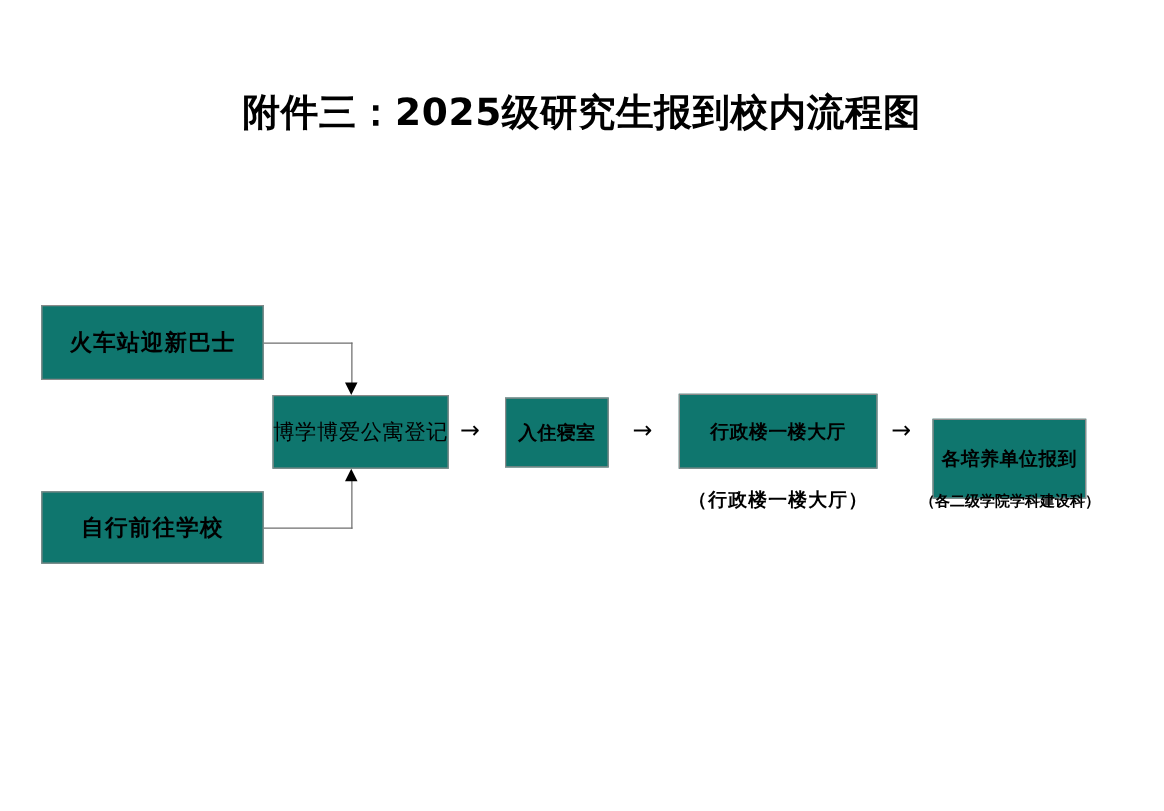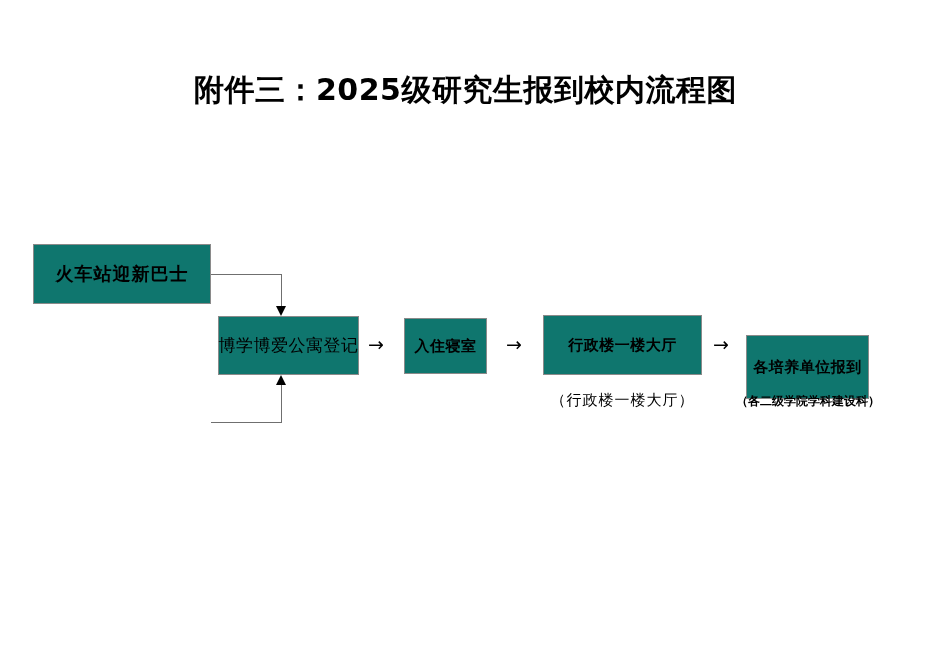--- a/index.html
+++ b/index.html
@@ -85,21 +85,21 @@
     text-align: center;
     font-family: "DejaVu Sans", "Liberation Sans", sans-serif;
     color: #000000;
     white-space: nowrap;
   }
   #caption-materials {
     left: 528px;
     top: 373px;
     width: 189px;
     font-size: 15px;
-    font-weight: normal;
+    font-weight: bold;
     letter-spacing: 1px;
   }
   #caption-report {
     left: 735px;
     top: 375px;
     width: 145px;
     font-size: 12px;
     font-weight: bold;
     letter-spacing: 0px;
     text-align: right;
@@ -158,20 +158,23 @@
 <body>
 
 <div id="page">
 
   <div class="title">附件三：2025级研究生报到校内流程图</div>
 
   <div class="node source" id="node-bus">
     <span>火车站迎新巴士</span>
   </div>
 
+  <div class="node source" id="node-self">
+    <span>自行前往学校</span>
+  </div>
 
   <div class="seg seg-h" id="seg-bus-h"></div>
   <div class="seg seg-v" id="seg-bus-v"></div>
   <div class="arrowhead" id="arrowhead-bus"></div>
 
   <div class="seg seg-h" id="seg-self-h"></div>
   <div class="seg seg-v" id="seg-self-v"></div>
   <div class="arrowhead" id="arrowhead-self"></div>
 
   <div class="node step" id="node-apartment">

